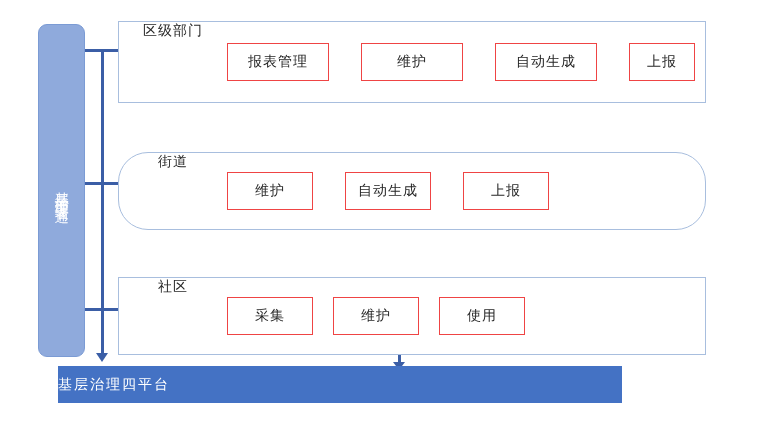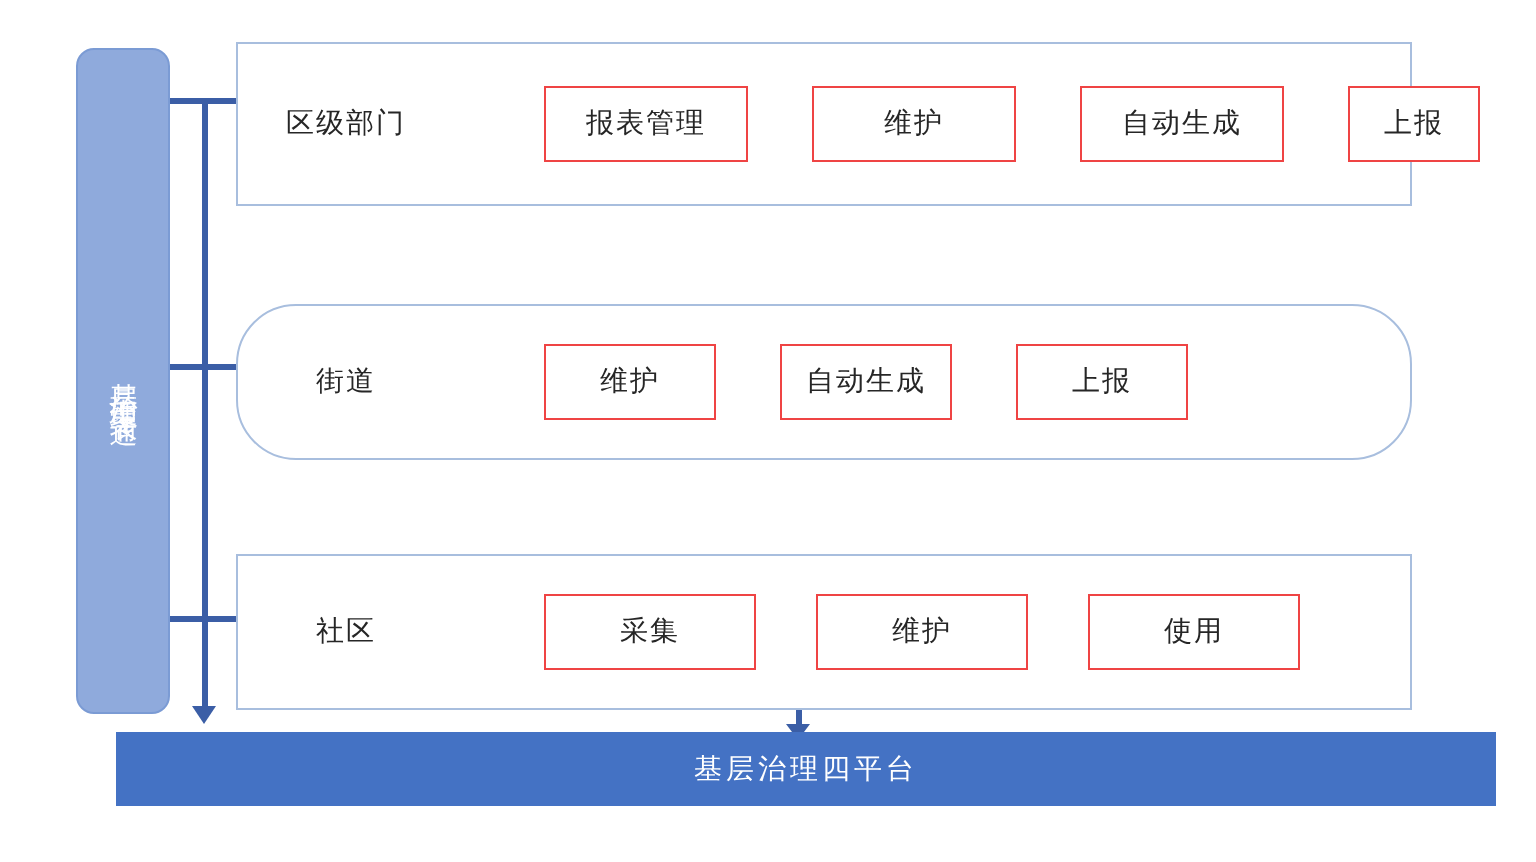--- a/index.html
+++ b/index.html
@@ -108,22 +108,20 @@
 
   
   .row {
     position: absolute;
     left: 118px;
     width: 588px;
     border: 1px solid #A8BEDE;
     background: #ffffff;
     box-sizing: border-box;
     display: flex;
-    align-items: center;
-    gap: 45px;
   }
   .row.r1 { top: 21px;  height: 82px; }
   .row.r2 { top: 152px; height: 78px; border-radius: 30px; }
   .row.r3 { top: 277px; height: 78px; }
 
   .row-title {
     width: 108px;
     flex: 0 0 108px;
     text-align: center;
     font-size: 14px;
@@ -149,33 +147,32 @@
     letter-spacing: 1px;
   }
   
   .r1 .node { width: 102px; margin-right: 32px; }
   .r1 .node:last-child { width: 66px; margin-right: 0; }
 
   
   .r2 .node { width: 86px; margin-right: 32px; }
 
   
-  .r3 .node { width: 106px; margin-right: 30px; }
+  .r3 .node { width: 86px; margin-right: 20px; }
 
   
   .platform {
     position: absolute;
     left: 58px;
     top: 366px;
-    width: 690px;
+    width: 564px;
     height: 37px;
     background: #4472C4;
     display: flex;
     align-items: center;
-    justify-content: center;
   }
   .platform-label {
     color: #ffffff;
     font-size: 14px;
     letter-spacing: 2px;
   }
 </style>
 </head>
 <body>
 

